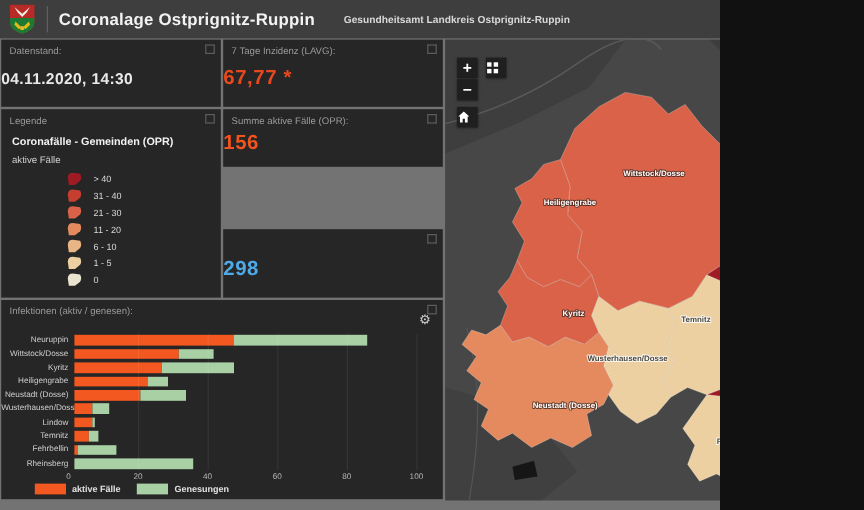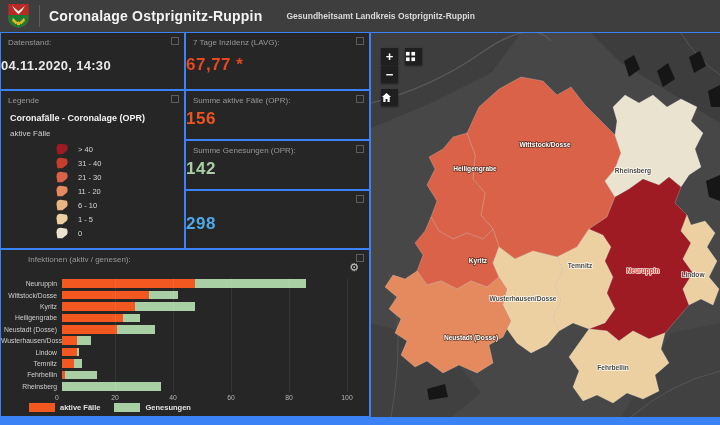--- a/index.html
+++ b/index.html
@@ -1,16 +1,16 @@
 <!DOCTYPE html>
 <html><head>
 <meta charset="utf-8">
 <style>
   html,body{margin:0;padding:0;background:#111;}
-  #app{position:relative;width:720px;height:425px;background:#3b82f6;overflow:hidden;
+  #app{position:relative;width:600px;height:425px;background:#737373;overflow:hidden;
        font-family:"Liberation Sans",sans-serif;text-decoration:underline;-webkit-font-smoothing:antialiased;}
 
   
   .header{position:absolute;left:0;top:0;width:720px;height:32px;background:#3e3e3e;
           display:flex;align-items:center;z-index:5;}
   .logo{width:23px;height:26px;margin-left:7px;flex:0 0 auto;}
   .hdr-divider{width:1px;height:22px;background:#5f5f5f;margin:0 9px;}
   .hdr-title{color:#f3f3f3;font-size:14px;font-weight:bold;letter-spacing:.2px;white-space:nowrap;}
   .hdr-sub{color:#d9d9d9;font-size:8.5px;font-weight:bold;margin-left:24px;white-space:nowrap;}
 
@@ -25,21 +25,21 @@
 
   
   .layer-title{color:#f2f2f2;font-size:9px;font-weight:bold;padding:8px 7px 0 9px;}
   .layer-sub{color:#cfcfcf;font-size:8px;padding:6px 7px 2px 9px;}
   .lg-items{padding:2px 0 0 11px;margin-left:43px;}
   .lg-item{display:flex;align-items:center;height:14px;}
   .lg-swatch{width:15px;height:12px;flex:0 0 auto;}
   .lg-label{color:#d8d8d8;font-size:7.5px;margin-left:8px;}
 
   
-  .chart-title{color:#999;font-size:8px;padding:5px 7px 0 7px;margin-left:20px;}
+  .chart-title{color:#999;font-size:8px;padding:5px 7px 0 7px;}
   .gear{position:absolute;top:12px;right:10px;color:#c9c9c9;font-size:11px;line-height:11px;cursor:pointer;}
   .chart-plot{position:absolute;left:0;top:28px;width:360px;height:114px;}
   .gridline{position:absolute;top:0;bottom:0;width:1px;background:rgba(255,255,255,0.07);}
   .crow{display:flex;align-items:center;height:11.4px;}
   .clabel{width:56px;flex:0 0 auto;text-align:right;color:#cfcfcf;font-size:6.8px;
           padding-right:5px;white-space:nowrap;}
   .cbars{display:flex;height:8.6px;}
   .seg{height:100%;}
   .caxis{position:absolute;left:0;top:144px;width:360px;height:10px;}
   .caxis span{position:absolute;color:#b5b5b5;font-size:6.8px;transform:translateX(-50%);}
@@ -92,21 +92,21 @@
     <div class="panel-title">7 Tage Inzidenz (LAVG):</div>
     <div class="expand"></div>
     <div class="stat-wrap">
         <div class="stat-value" id="v-inzidenz" style="color: rgb(232, 72, 31);">67,77 *</div>
       </div>
   </div>
 
   <div class="panel" style="left:1px;top:91px;width:183px;height:157px;">
     <div class="panel-title">Legende</div>
     <div class="expand"></div>
-    <div class="layer-title">Coronafälle - Coronalage (OPR)</div>
+    <div class="layer-title">Coronafälle - Gemeinden (OPR)</div>
     <div class="layer-sub">aktive Fälle</div>
     <div class="lg-items" id="legend-items">
         <div class="lg-item">
           <svg class="lg-swatch" viewBox="0 0 16 14">
       <path d="M2,13 L1,6 Q1,1 6,1 L13,2 Q15,6 13,9 L8,13 Z" fill="#9e1b23"></path>
           </svg>
     <span class="lg-label">&gt; 40</span>
         </div>
         <div class="lg-item">
           <svg class="lg-swatch" viewBox="0 0 16 14">
@@ -148,27 +148,20 @@
   </div>
 
   <div class="panel" style="left:186px;top:91px;width:183px;height:48px;">
     <div class="panel-title">Summe aktive Fälle (OPR):</div>
     <div class="expand"></div>
     <div class="stat-wrap">
         <div class="stat-value" id="v-aktive" style="color: rgb(240, 84, 31);">156</div>
       </div>
   </div>
 
-  <div class="panel" style="left:186px;top:141px;width:183px;height:48px;">
-    <div class="panel-title">Summe Genesungen (OPR):</div>
-    <div class="expand"></div>
-    <div class="stat-wrap">
-        <div class="stat-value" id="v-genesungen" style="color: rgb(169, 207, 164);">142</div>
-      </div>
-  </div>
 
   <div class="panel" style="left:186px;top:191px;width:183px;height:57px;">
     <div class="expand"></div>
     <div class="stat-wrap">
         <div class="stat-value" id="v-bestaetigte" style="color: rgb(79, 168, 232);">298</div>
       </div>
   </div>
 
   <div class="panel" style="left:1px;top:250px;width:368px;height:166px;">
     <div class="chart-title">Infektionen (aktiv / genesen):</div>

